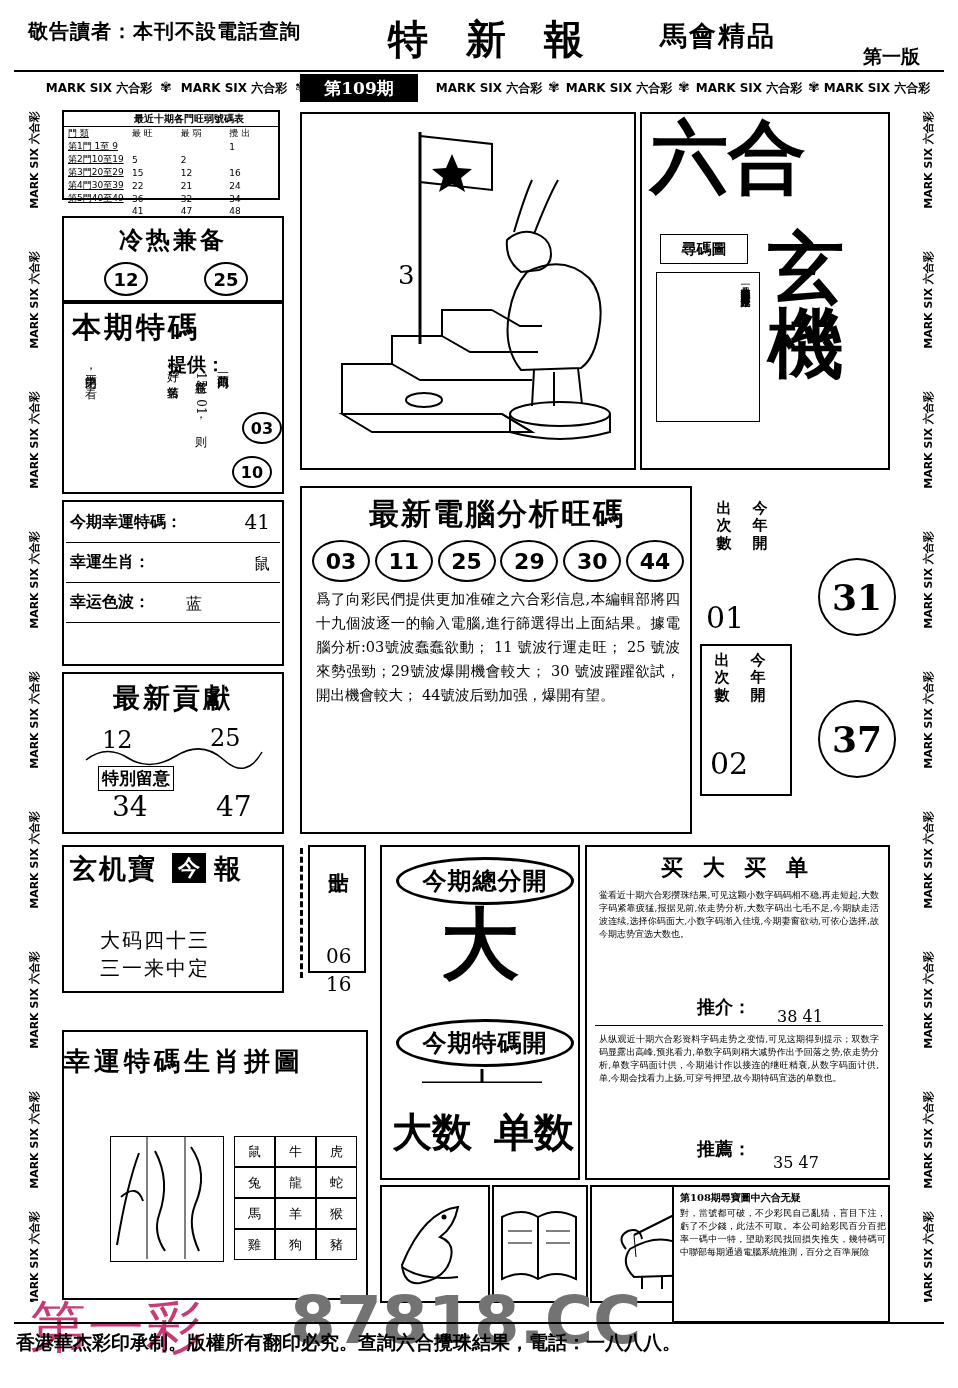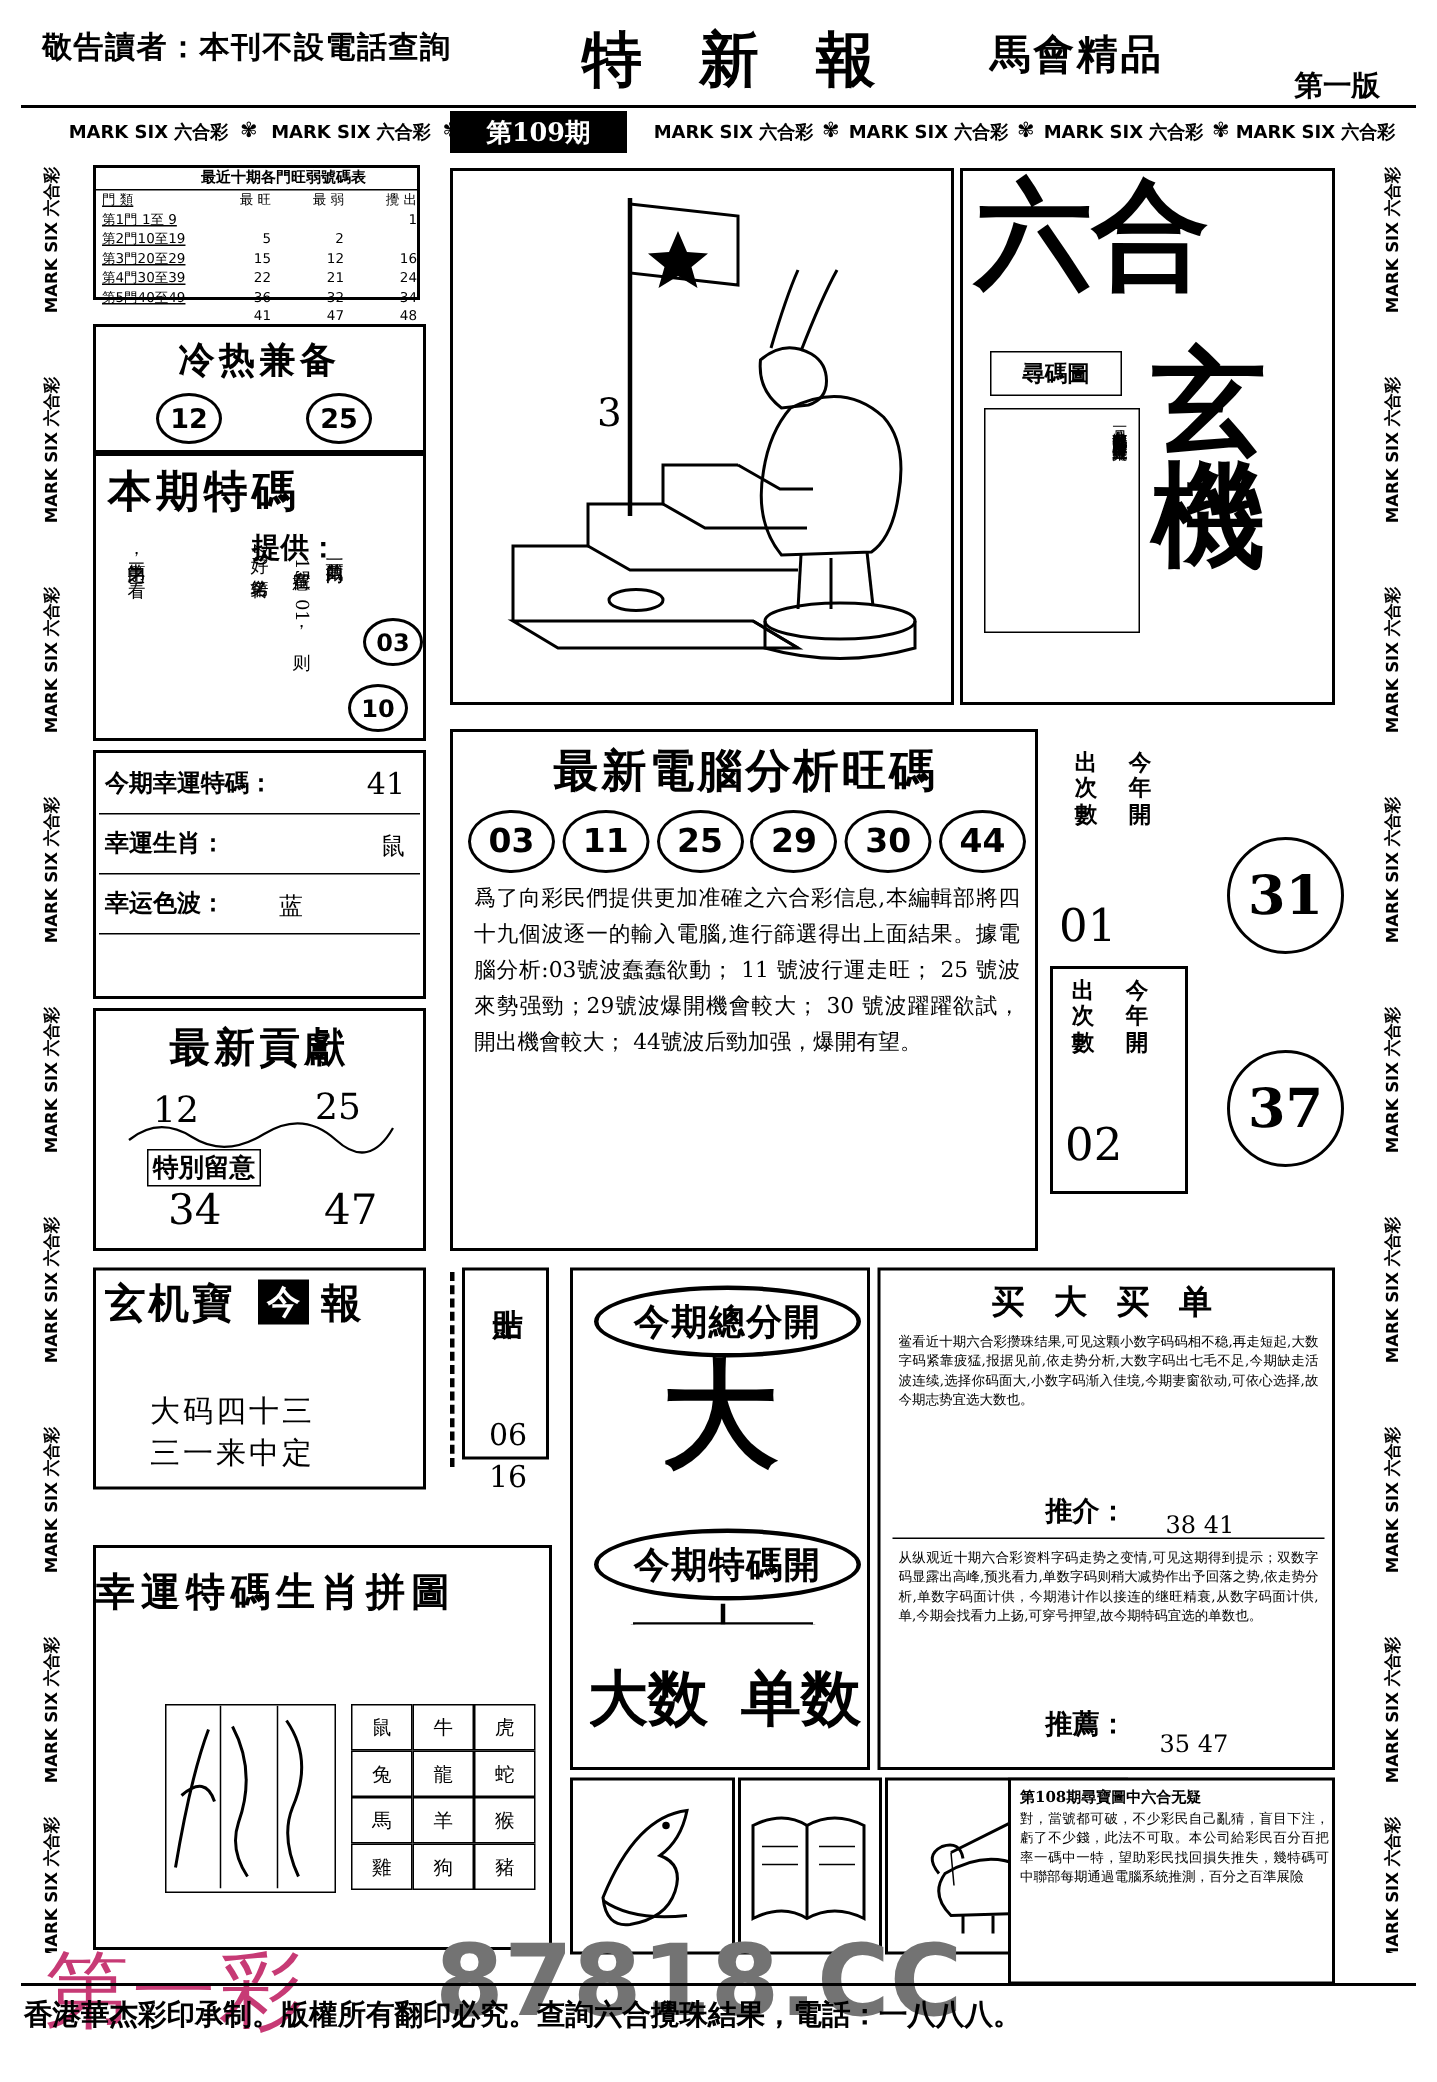--- a/index.html
+++ b/index.html
@@ -31,21 +31,21 @@
 
   
   .bx{position:absolute;border:2px solid #000;background:#fff;box-sizing:border-box;}
   .bxthin{position:absolute;border:1px solid #000;background:#fff;box-sizing:border-box;}
   .serif{font-family:"DejaVu Serif",serif;}
 
   
   #hotTable{left:62px;top:110px;width:218px;height:90px;font-size:9px;}
   #hotTable .tt{text-align:center;font-size:10px;font-weight:bold;border-bottom:1px solid #000;height:14px;line-height:14px;padding-left:36px;}
   #hotTable table{width:100%;border-collapse:collapse;font-size:9px;}
-  #hotTable td{height:12px;text-align:right;padding:0;}
+  #hotTable td{height:12px;text-align:left;padding:0;}
   #hotTable td.lbl{text-align:left;padding-left:4px;width:64px;text-decoration:underline;}
 
   
   .circ{border:2px solid #000;border-radius:50%;display:flex;align-items:center;justify-content:center;font-weight:bold;}
 
   
   .lrow{position:absolute;left:66px;width:214px;height:40px;border-bottom:1px solid #000;}
   .lrow .lbl{position:absolute;left:4px;top:10px;font-size:16px;font-weight:bold;font-family:"DejaVu Serif",serif;}
   .lrow .val{position:absolute;right:10px;top:8px;font-size:20px;font-family:"DejaVu Serif",serif;}
 

